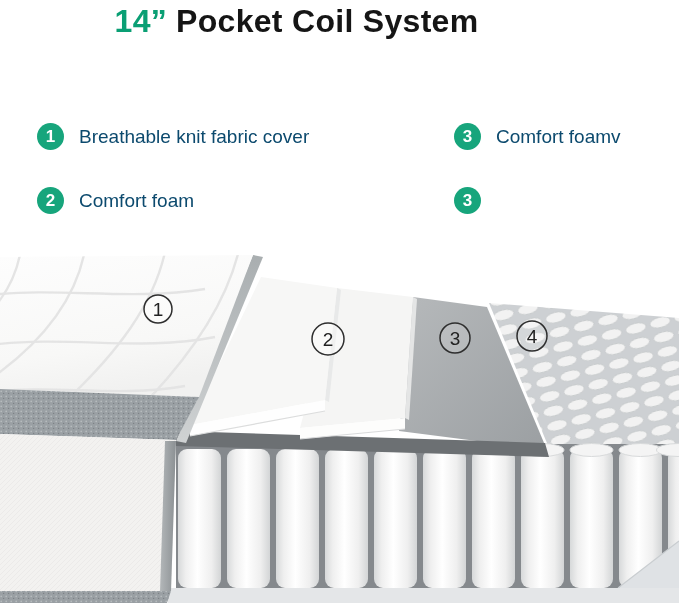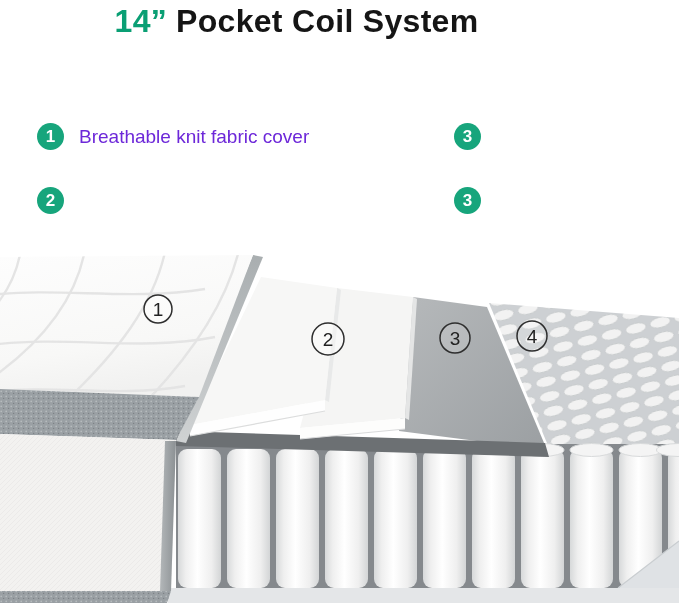--- a/index.html
+++ b/index.html
@@ -11,21 +11,21 @@
     position:absolute;top:3px;left:0;width:593px;text-align:center;
     font-size:32px;font-weight:700;color:#151515;letter-spacing:.3px;white-space:nowrap;
   }
   .title .inches{margin-right:9px;}
   .feature{position:absolute;display:flex;align-items:center;gap:15px;}
   .badge{
     width:27px;height:27px;border-radius:50%;flex:0 0 27px;
     display:flex;align-items:center;justify-content:center;
     color:#ffffff;font-size:17px;font-weight:700;
   }
-  .label{font-size:19px;color:#6d28d9;white-space:nowrap;}
+  .label{font-size:19px;color:#0c4a6e;white-space:nowrap;}
   .f1{left:37px;top:123px;}
   .f2{left:37px;top:187px;}
   .f3{left:454px;top:123px;}
   .f4{left:454px;top:187px;}
   .art{position:absolute;left:0;top:250px;width:679px;height:353px;}
   .callout-num{font-family:"Liberation Sans",sans-serif;font-size:19px;fill:#222222;font-weight:400;}
 </style>
 </head>
 <body>
 
@@ -34,23 +34,25 @@
   <div class="title">
     <span class="inches" style="color: rgb(10, 159, 116);">14”</span><span>Pocket Coil System</span>
   </div>
 
   <div class="feature f1">
     <span class="badge" style="background: rgb(23, 165, 124);">1</span>
     <span class="label">Breathable knit fabric cover</span>
   </div>
   <div class="feature f2">
     <span class="badge" style="background: rgb(23, 165, 124);">2</span>
+    <span class="label">Comfort foam</span>
   </div>
   <div class="feature f3">
     <span class="badge" style="background: rgb(23, 165, 124);">3</span>
+    <span class="label">Comfort foamv</span>
   </div>
   <div class="feature f4">
     <span class="badge" style="background: rgb(23, 165, 124);">3</span>
   </div>
 
   <svg class="art" viewBox="0 250 679 353" aria-hidden="true">
     <defs>
       <linearGradient id="cyl" x1="0" y1="0" x2="1" y2="0">
         <stop offset="0" stop-color="#d7d9da"></stop>
         <stop offset="0.18" stop-color="#efefef"></stop>

